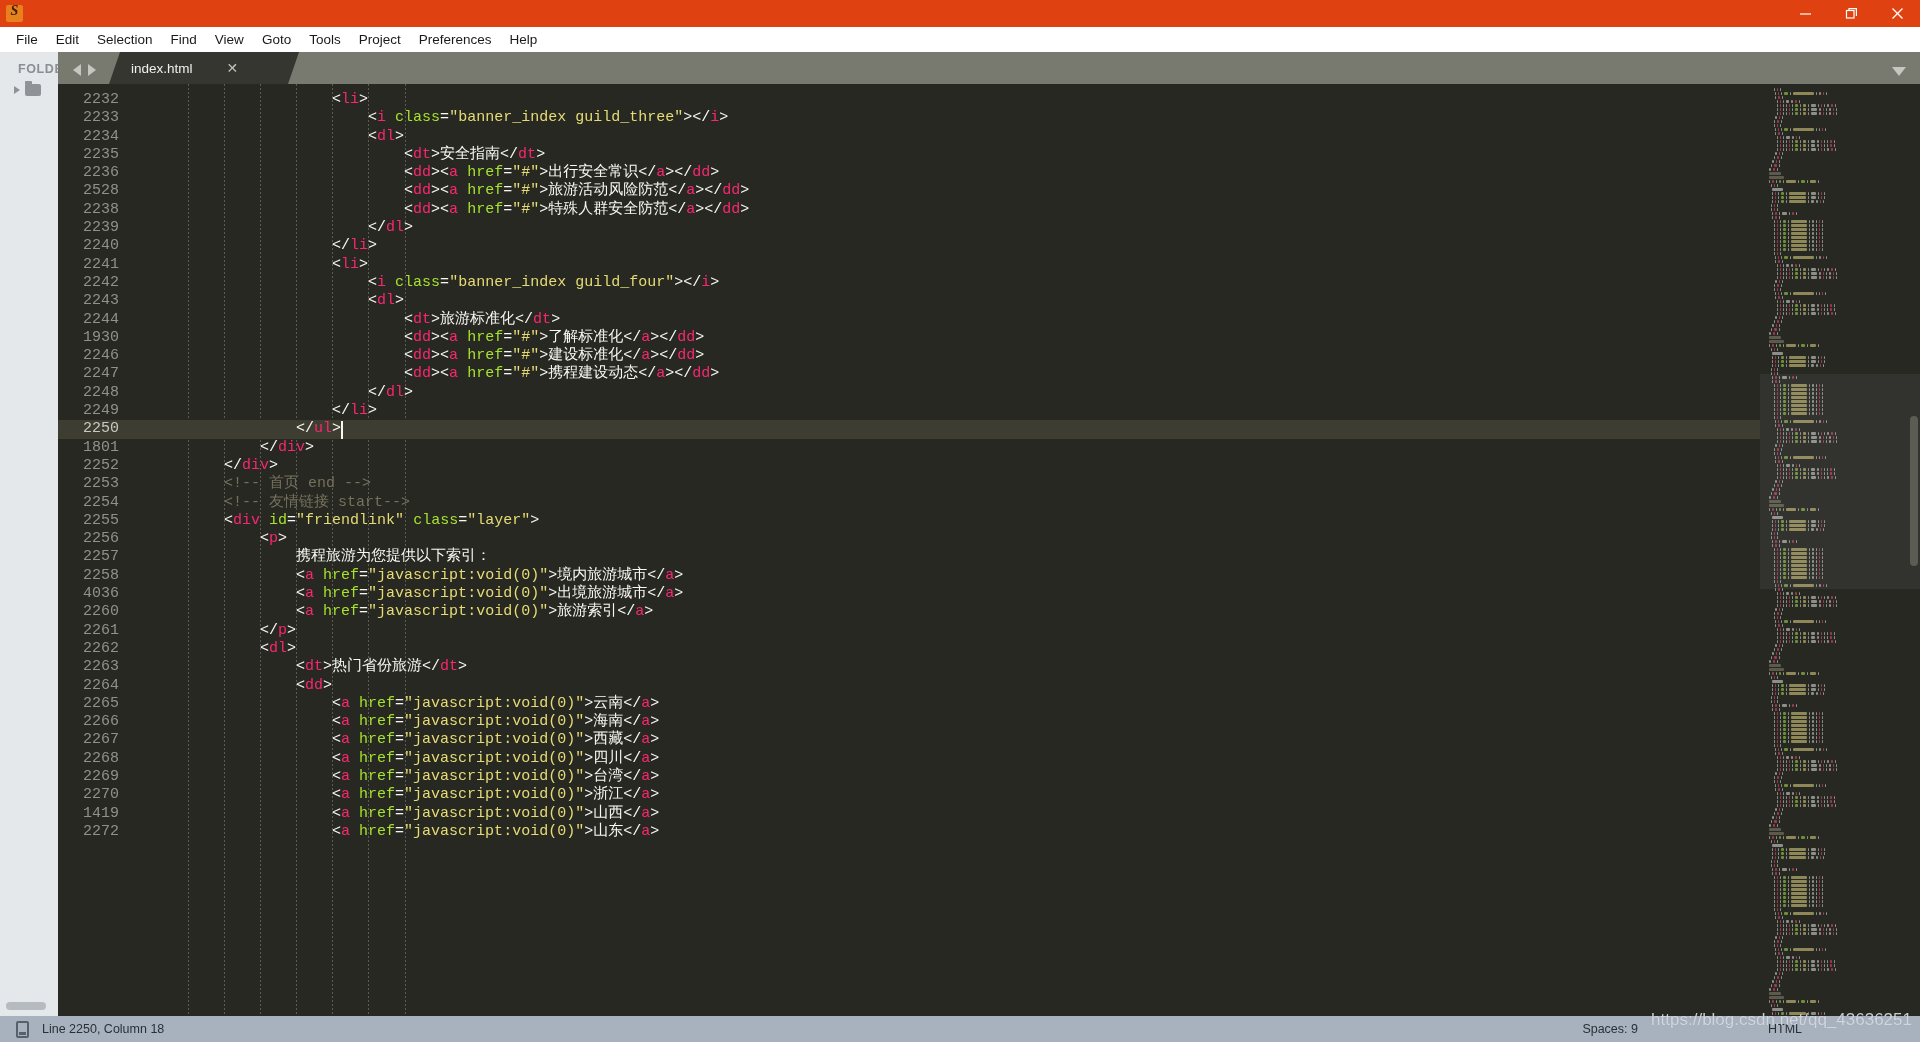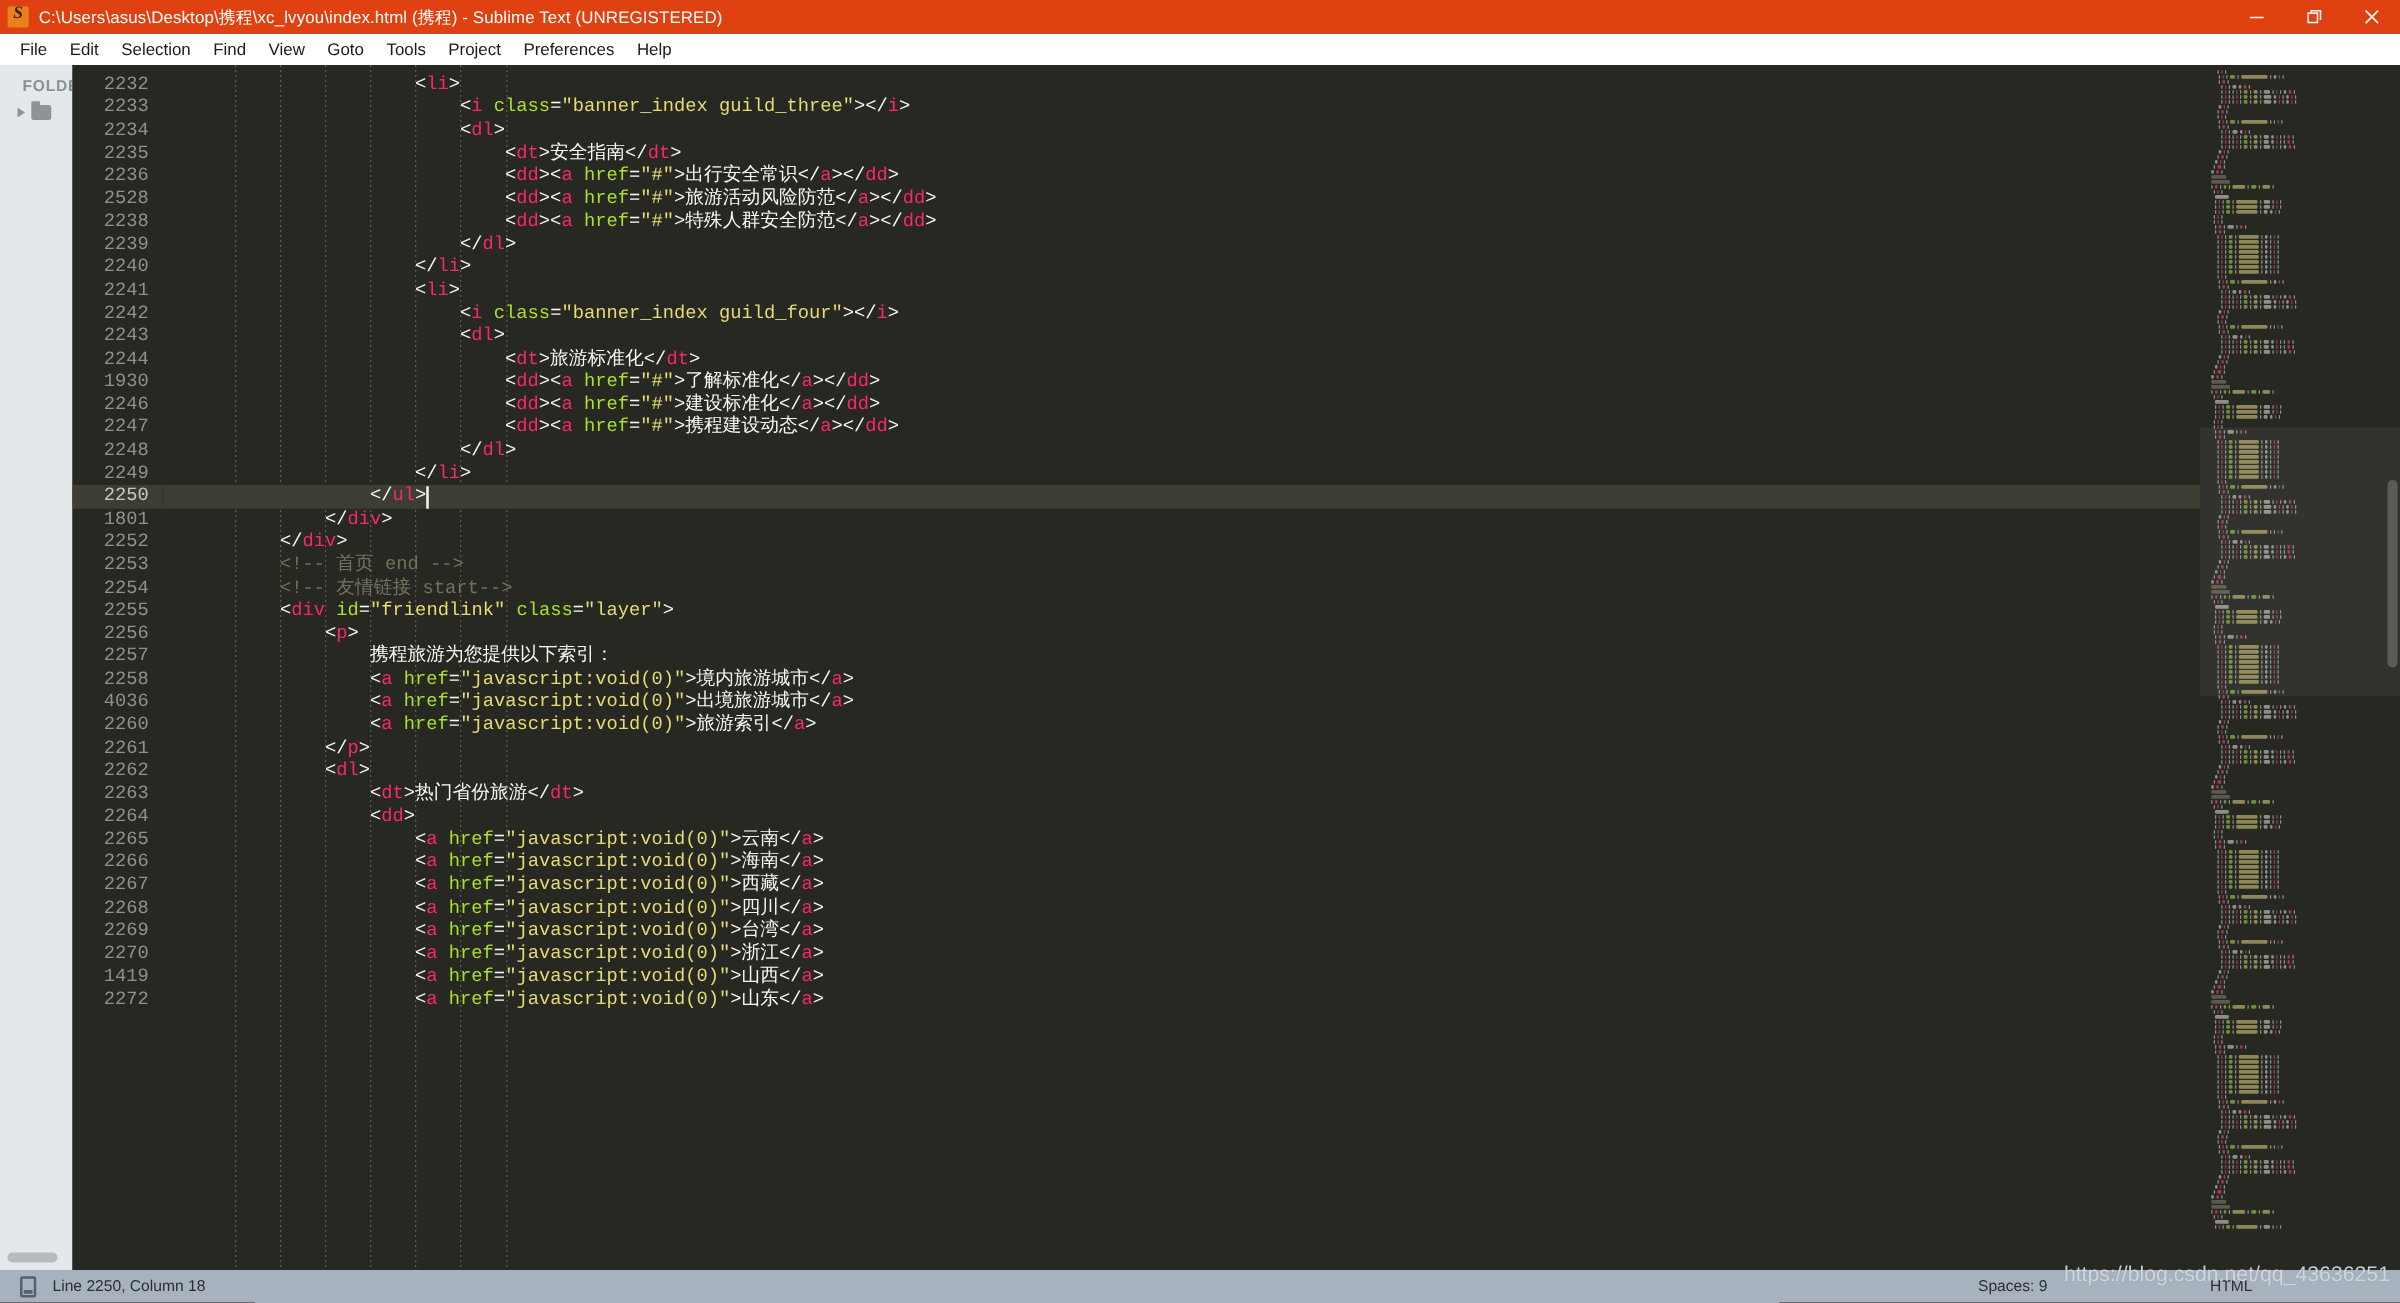--- a/index.html
+++ b/index.html
@@ -242,21 +242,20 @@
     white-space: nowrap;
     text-shadow: 0 0 1px rgba(0,0,0,.18);
   }
   #statusbar-wm-wrap { position: absolute; right: 0; bottom: 0; width: 660px; height: 40px; pointer-events: none; }
 </style>
 </head>
 <body>
 
 <div id="titlebar">
   <div id="app-logo"></div>
-  <div id="title-text">C:\Users\asus\Desktop\携程\xc_lvyou\index.html (携程) - Sublime Text (UNREGISTERED)</div>
   <div id="winctl">
     <div class="winbtn">
       <svg width="13" height="13" viewBox="0 0 13 13">
           <line x1="1" y1="7" x2="12" y2="7" stroke="#fff" stroke-width="1.2"></line>
         </svg>
     </div>
     <div class="winbtn">
       <svg width="13" height="13" viewBox="0 0 13 13">
         <rect x="1.5" y="3.5" width="7.5" height="7.5" fill="none" stroke="#fff" stroke-width="1.2"></rect>
         <path d="M4 3.2 V1.6 H11.4 V9" fill="none" stroke="#fff" stroke-width="1.2"></path>
@@ -290,20 +289,31 @@
     <div id="sidebar-header">FOLDE</div>
     <div id="sidebar-folder-row">
       <span class="tri-right"></span>
       <span class="folder-glyph"></span>
     </div>
     <div id="sidebar-scroll"></div>
   </div>
 
   <div id="editor-col">
 
+    <div id="tabbar">
+      <div id="tab-arrows">
+        <span class="tri-l"></span>
+        <span class="tri-r"></span>
+      </div>
+      <div id="tab-index">
+        <span id="tab-label">index.html</span>
+        <span id="tab-close">✕</span>
+      </div>
+      <div id="tab-dropdown"></div>
+    </div>
 
     <div id="code-area">
       <div id="gutter">
           <div class="ln">2232</div>
           <div class="ln">2233</div>
           <div class="ln">2234</div>
           <div class="ln">2235</div>
           <div class="ln">2236</div>
           <div class="ln">2528</div>
           <div class="ln">2238</div>

